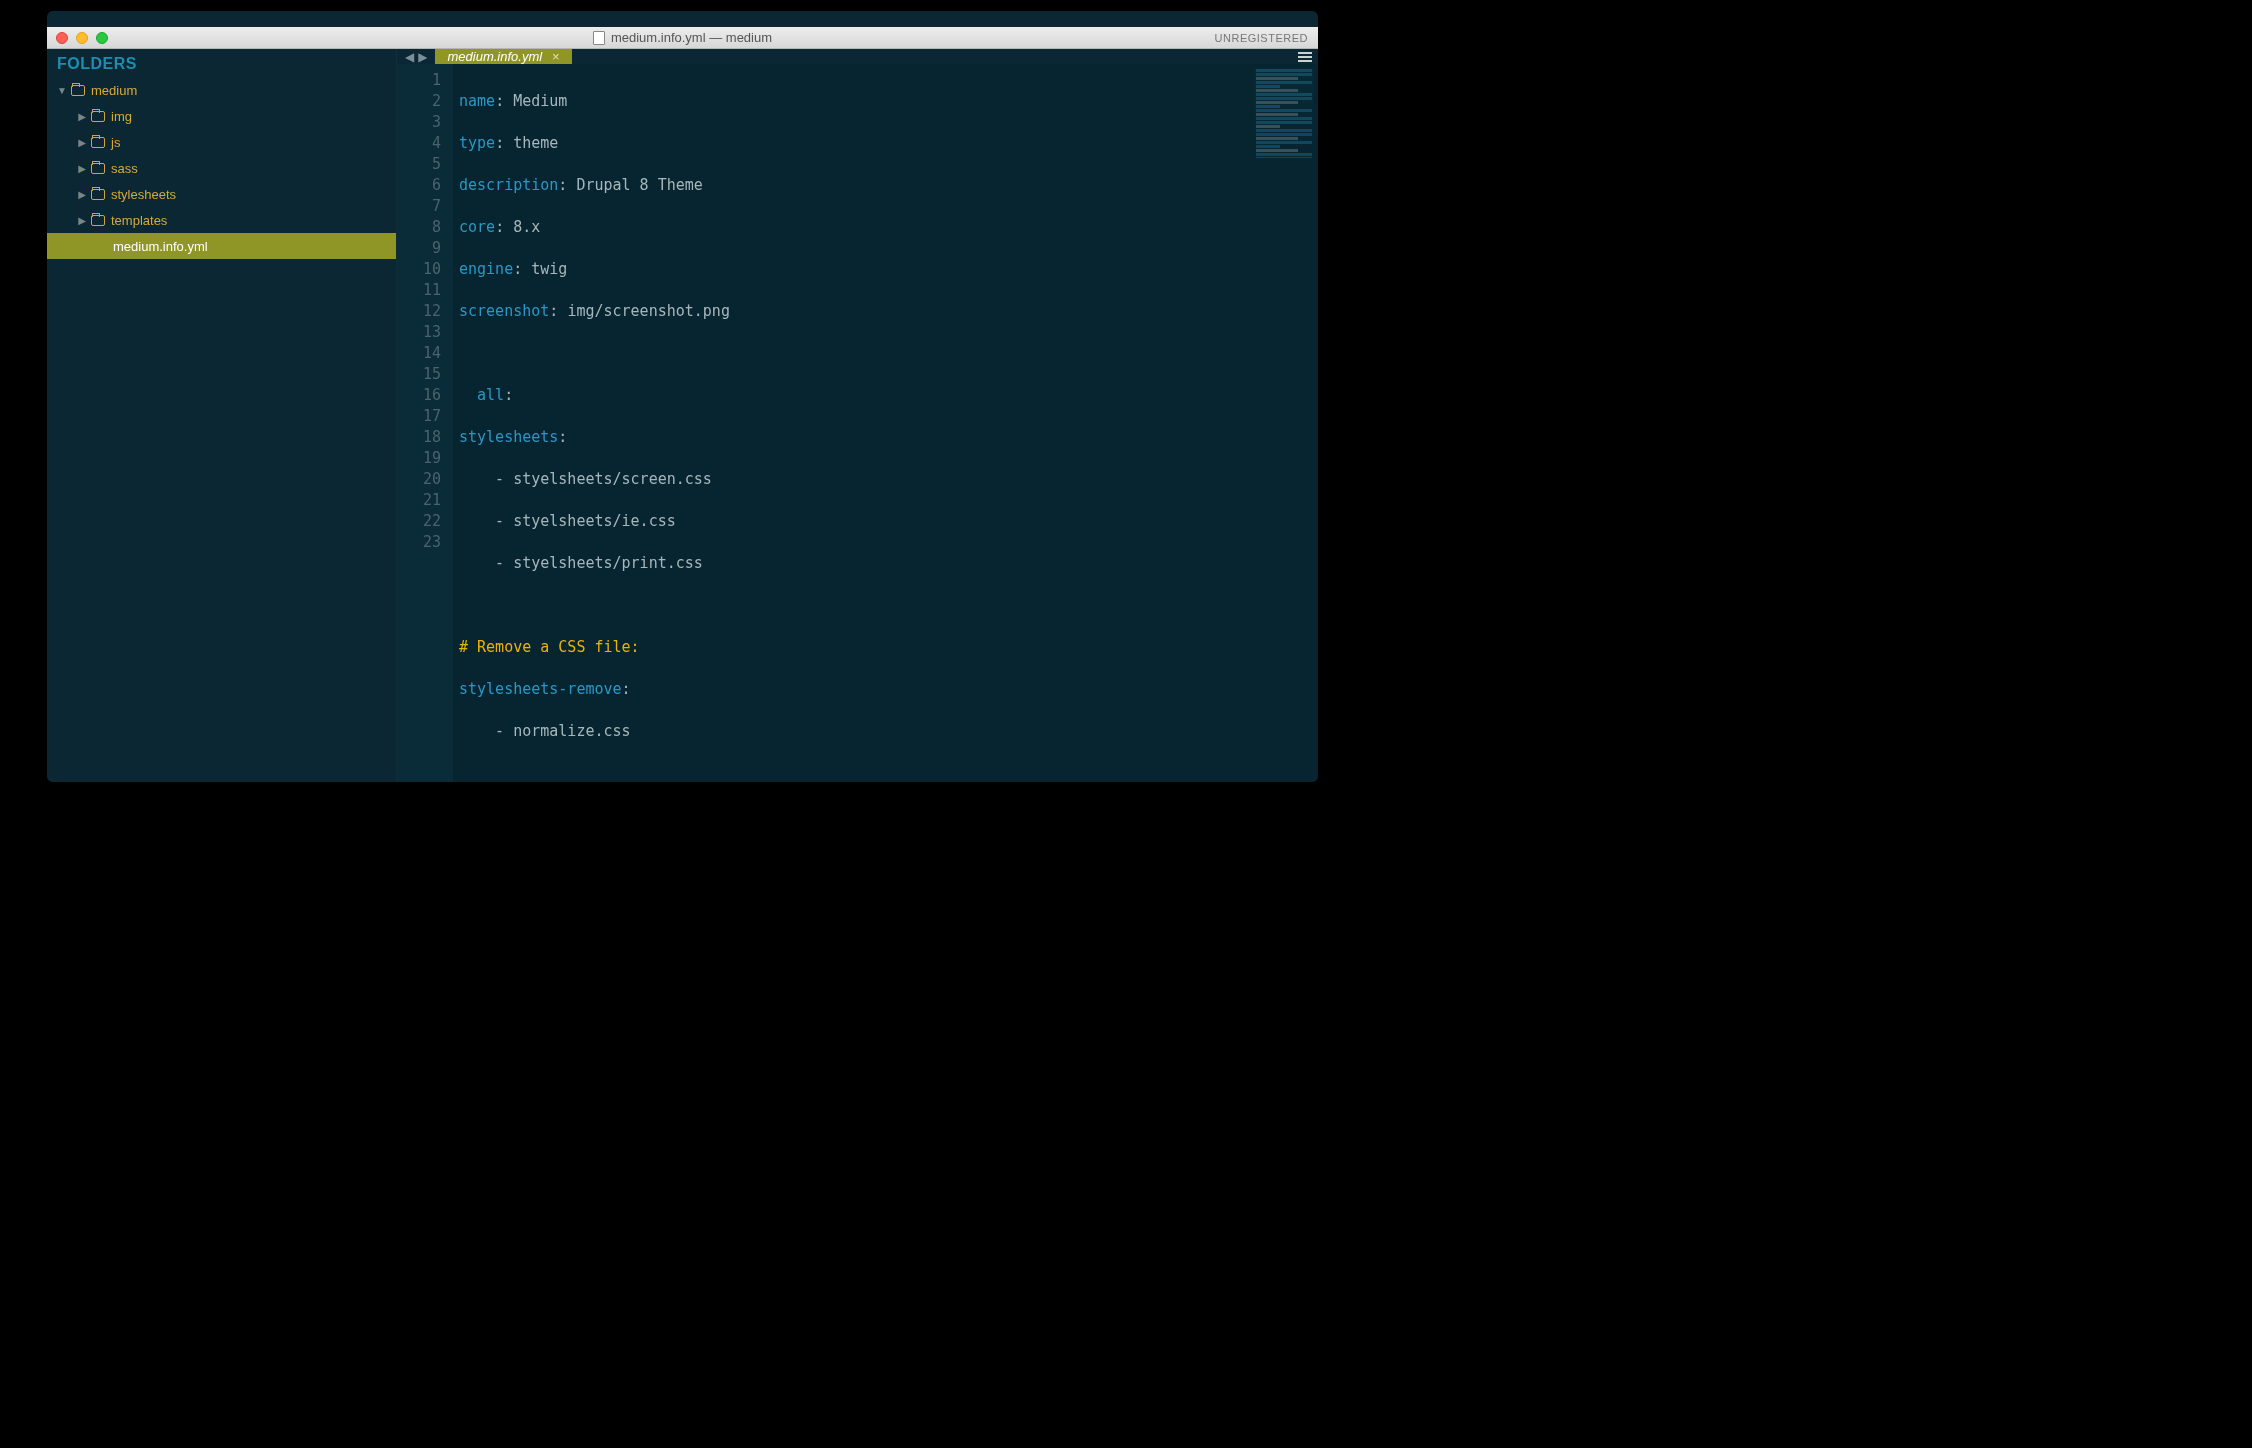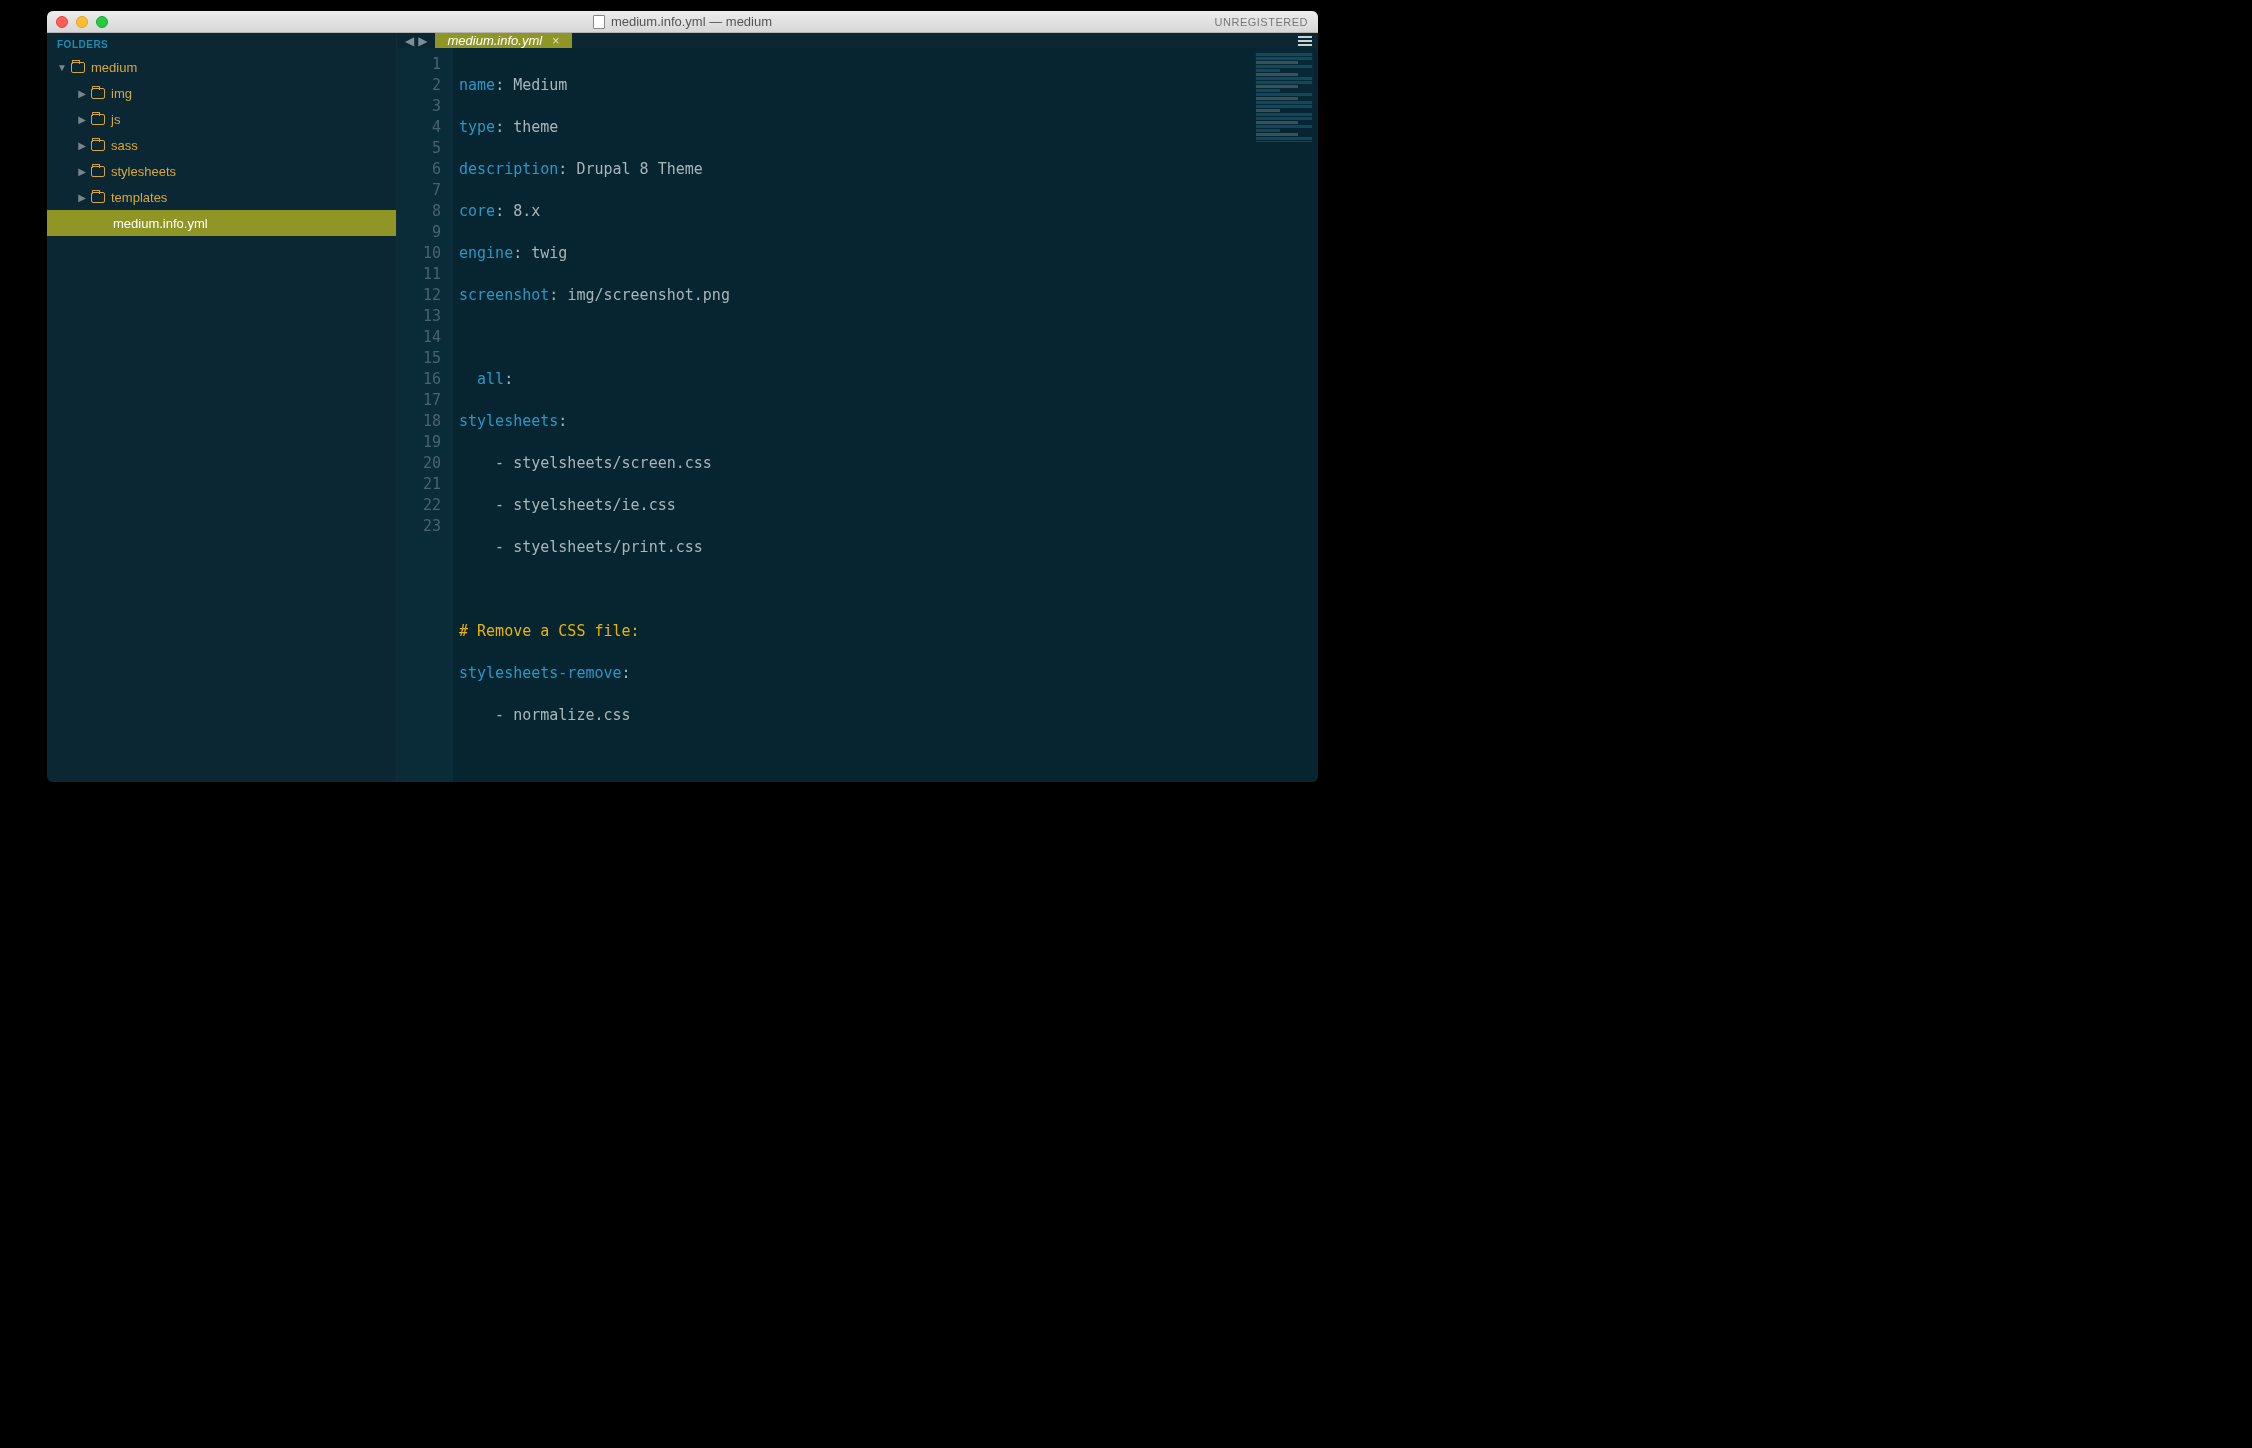--- a/index.html
+++ b/index.html
@@ -25,20 +25,21 @@
     flex-direction:column;
   }
   
   .titlebar {
     height:22px;
     background:linear-gradient(to bottom,#ededed,#d7d7d7);
     display:flex;
     align-items:center;
     position:relative;
     border-bottom:1px solid #b5b5b5;
+    margin-top:16px;
   }
   .traffic { display:flex; gap:8px; margin-left:9px; }
   .tl { width:12px; height:12px; border-radius:50%; }
   .tl.red{background:#ff5f57;border:.5px solid #e14137;}
   .tl.yellow{background:#ffbd2e;border:.5px solid #e1a11f;}
   .tl.green{background:#28c940;border:.5px solid #17a82f;}
   .title-center{
     position:absolute; left:0; right:0; text-align:center;
     font-size:13px; color:#555;
     display:flex; align-items:center; justify-content:center; gap:6px;
@@ -52,21 +53,21 @@
   .sidebar{
     width:350px;
     background:#0b2733;
     border-right:1px solid rgba(255,255,255,.03);
     display:flex;flex-direction:column;
     color:#a7b6bb;
   }
   .folders-hdr{
     color:#1d8db0;
     font-weight:bold;
-    font-size:10px;
+    font-size:16px;
     padding:6px 10px 4px 10px;
     letter-spacing:.5px;
   }
   .tree{font-size:13px;user-select:none;}
   .tree-row{
     display:flex;align-items:center;height:26px;
     padding-left:8px;white-space:nowrap;
   }
   .tree-row .arrow{
     width:10px;display:inline-block;text-align:center;

